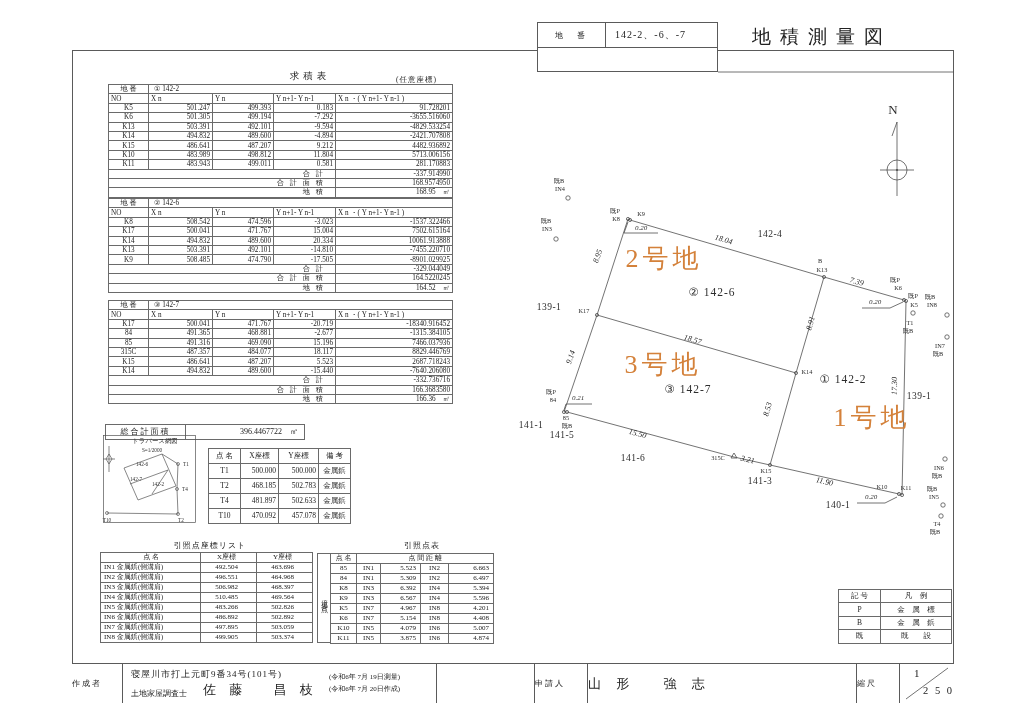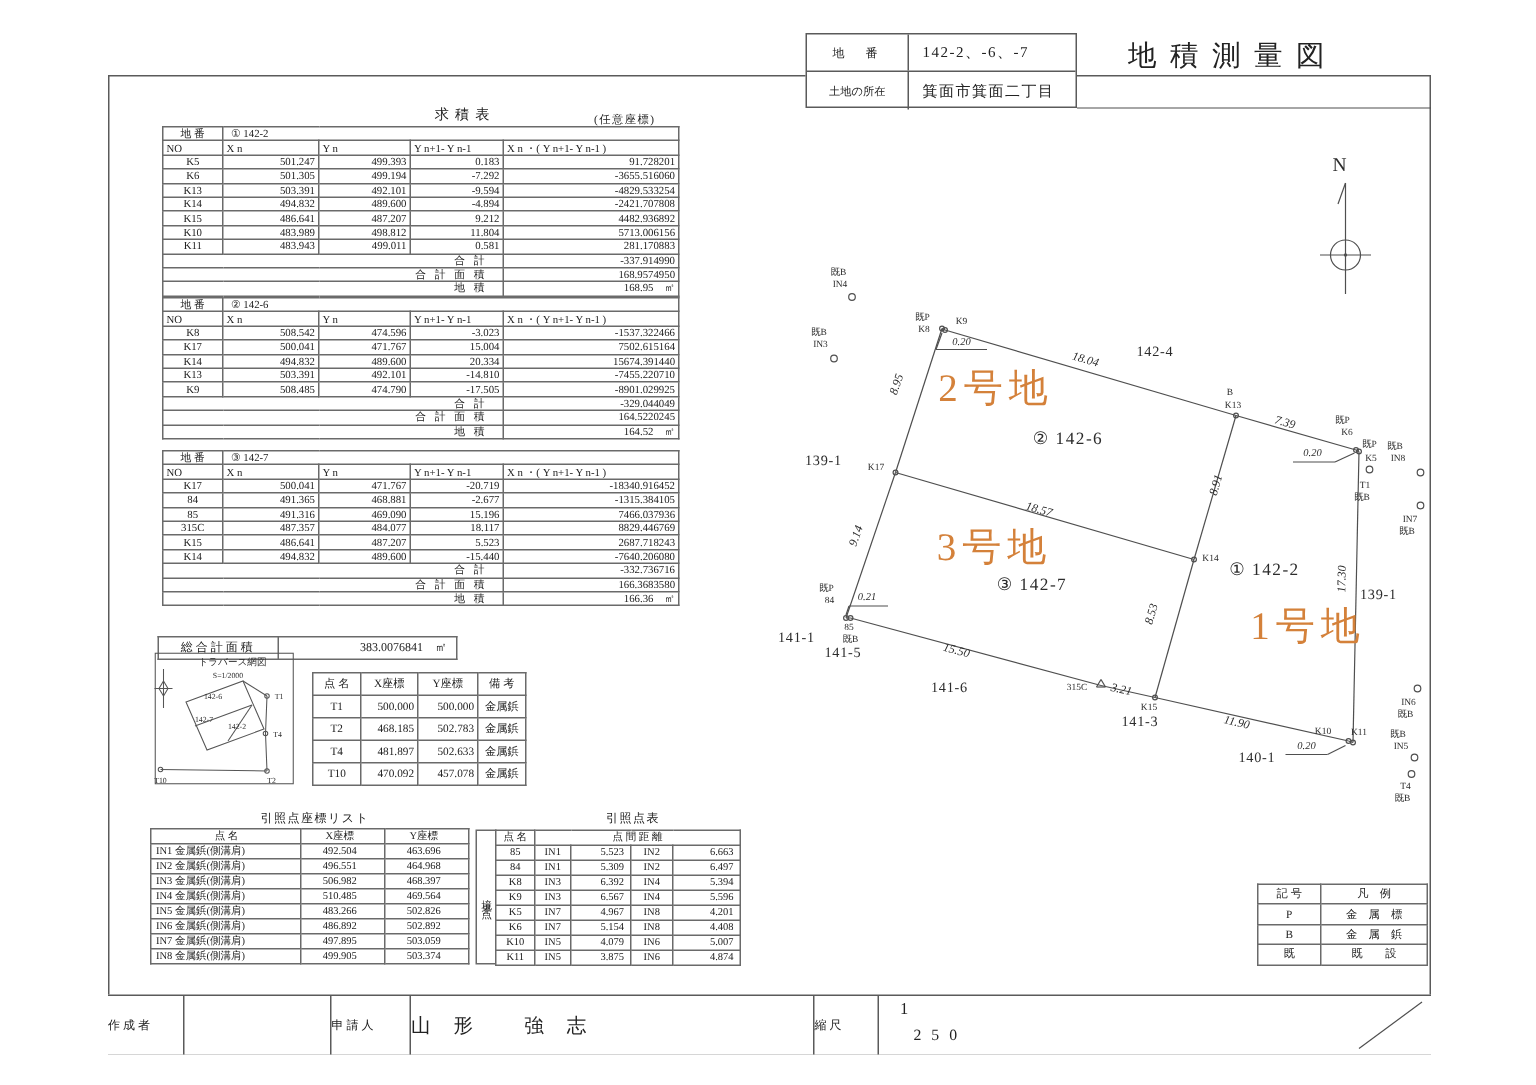--- a/index.html
+++ b/index.html
@@ -84,24 +84,20 @@
 </head>
 <body>
 
 <div class="abs frame"></div>
 
 <div class="abs hdr-box">
   <div class="hdr-row r1">
     <div class="hdr-lab">地　番</div>
     <div class="hdr-val">142-2、-6、-7</div>
   </div>
-  <div class="hdr-row">
-    <div class="hdr-lab small">土地の所在</div>
-    <div class="hdr-val">箕面市箕面二丁目</div>
-  </div>
 </div>
 <div class="abs doc-title">地積測量図</div>
 
 <div class="abs tbl-title ul" style="left:268px; top:70px; width:84px;">求積表</div>
 <div class="abs note" style="left:396px; top:75px;">(任意座標)</div>
 
 <table class="abs qt" style="left:108px; top:84px;">
   <colgroup>
       <col style="width:40px">
       <col style="width:64px">
@@ -223,21 +219,21 @@
         <td>500.041</td>
         <td>471.767</td>
         <td>15.004</td>
         <td>7502.615164</td>
       </tr>
       <tr>
         <td>K14</td>
         <td>494.832</td>
         <td>489.600</td>
         <td>20.334</td>
-        <td>15674.391440</td>
+        <td>10061.913888</td>
       </tr>
       <tr>
         <td>K13</td>
         <td>503.391</td>
         <td>492.101</td>
         <td>-14.810</td>
         <td>-7455.220710</td>
       </tr>
       <tr>
         <td>K9</td>
@@ -341,21 +337,21 @@
         <td class="slabel" colspan="4">地 積</td>
         <td>166.36　㎡</td>
       </tr>
 </tbody>
   </table>
 
 <table class="abs tot" style="left:105px; top:403px;">
   <tbody>
       <tr>
         <td>総合計面積</td>
-        <td>383.0076841　㎡</td>
+        <td>396.4467722　㎡</td>
       </tr>
 </tbody>
   </table>
 
 <svg id="trav-svg" width="100" height="95">
   <rect x="3.5" y="3.5" width="92" height="87"></rect>
   <text class="tt" x="55" y="11">トラバース網図</text>
   <text x="52" y="20">S=1/2000</text>
   <line x1="9" y1="14" x2="9" y2="40"></line>
   <line x1="3" y1="27" x2="15" y2="27"></line>
@@ -577,20 +573,29 @@
         <td>既</td>
         <td>既　　設</td>
       </tr>
     </tbody>
 </table>
 
 <div class="abs footer">
   <div class="fc center" style="width:51px;">
       <span class="f-lab">作成者</span>
     </div>
+  <div class="fc" style="width:314px;">
+    <span class="addr">寝屋川市打上元町9番34号(101号)</span>
+    <span class="ctitle">土地家屋調査士</span>
+    <span class="cname">佐 藤　 昌 枝</span>
+    <span class="dates">
+      <span style="display:block">(令和6年 7月 19日測量)</span>
+      <span style="display:block">(令和6年 7月 20日作成)</span>
+    </span>
+  </div>
   <div class="fc" style="width:98px;"></div>
   <div class="fc center" style="width:53px;">
       <span class="f-lab">申請人</span>
     </div>
   <div class="fc center" style="width:269px;">
       <span class="aname">山 形　 強 志</span>
     </div>
   <div class="fc center" style="width:43px;">
       <span class="f-lab">縮尺</span>
     </div>

